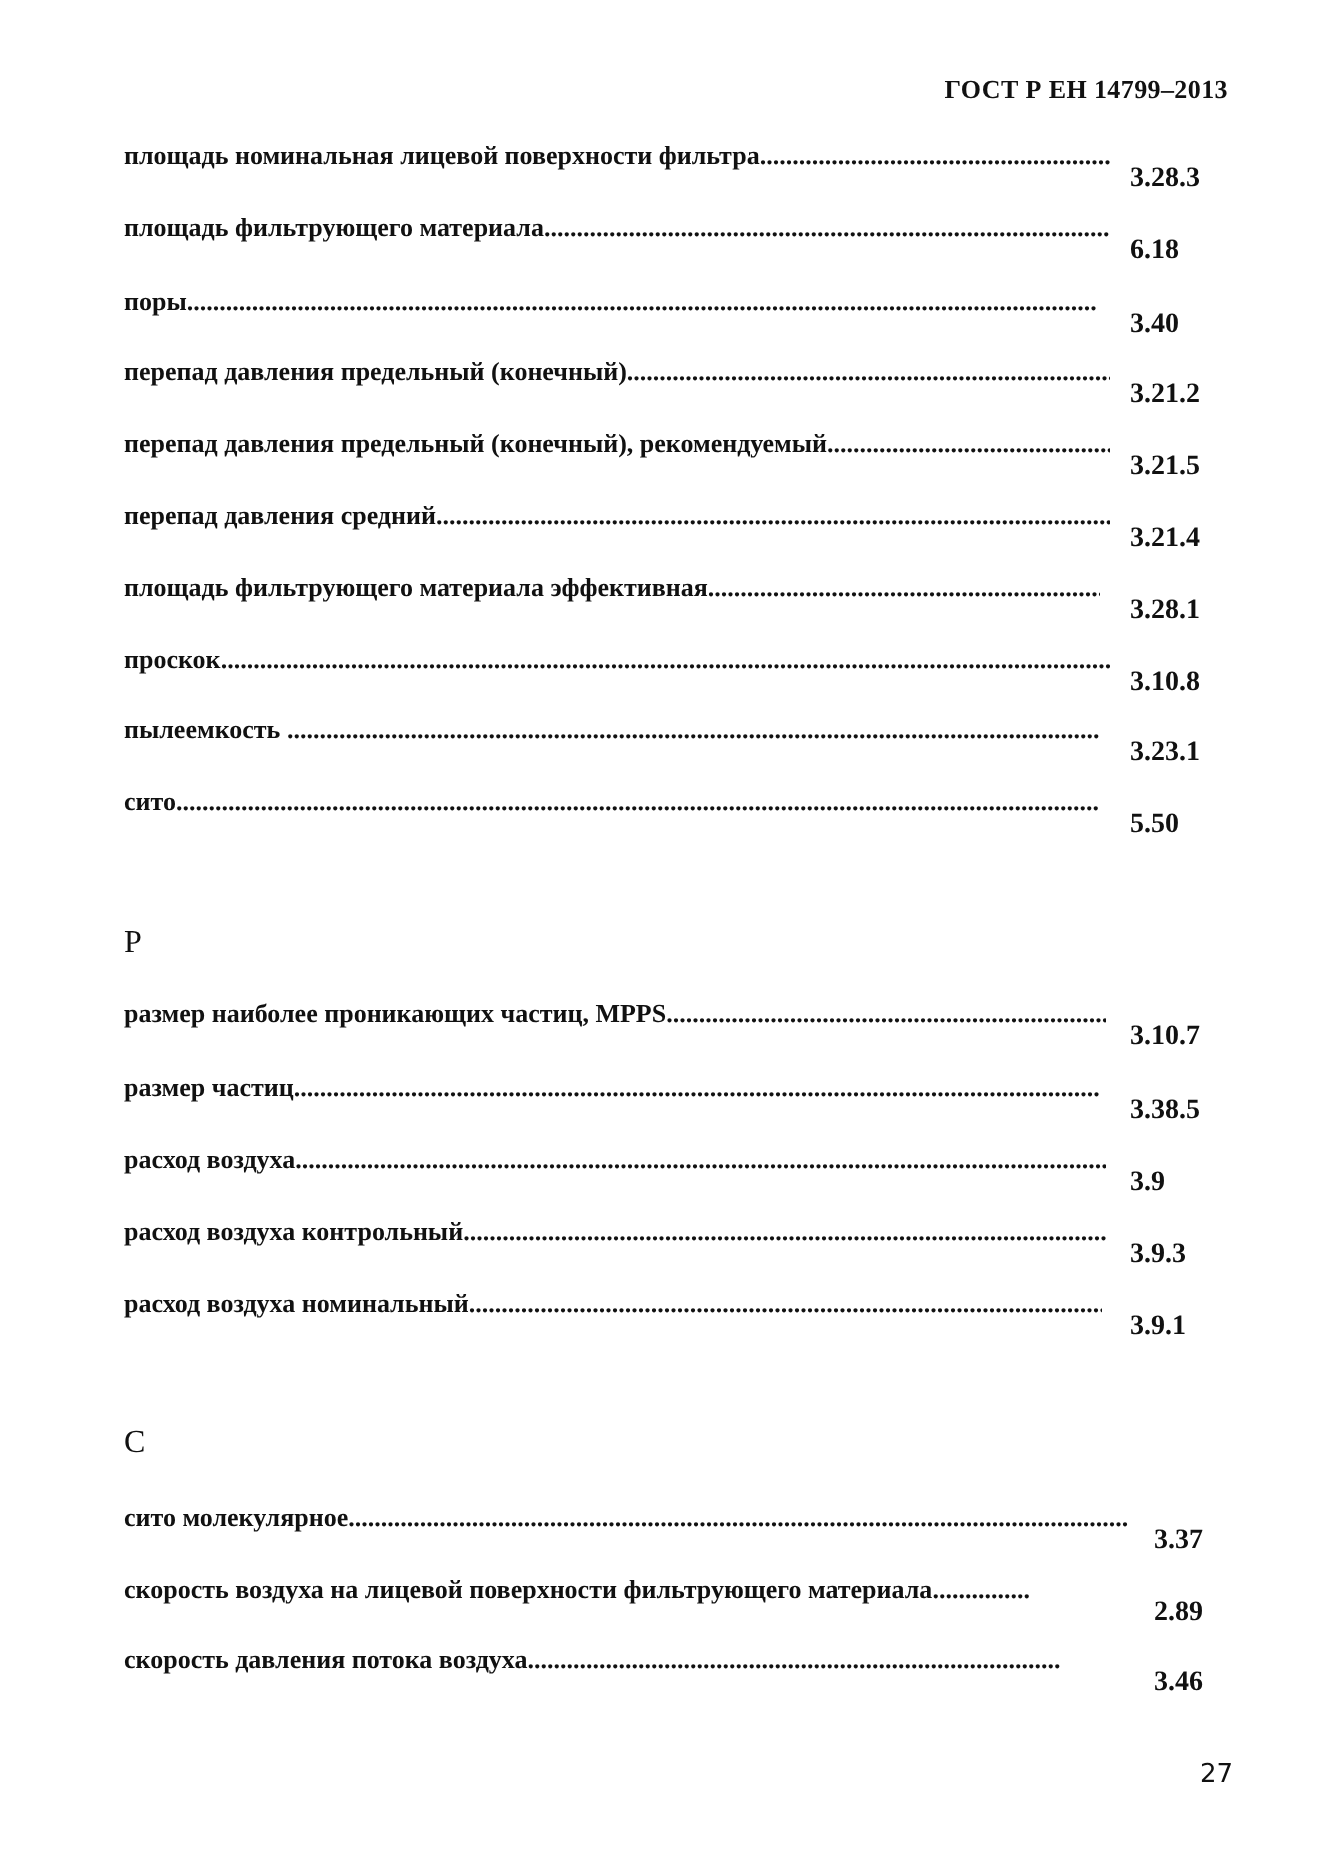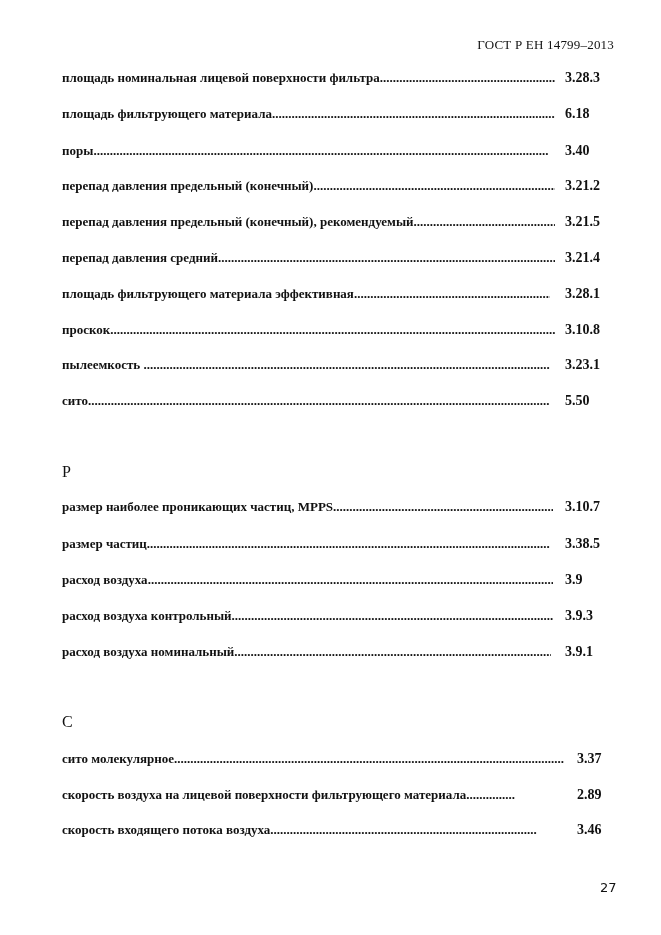--- a/index.html
+++ b/index.html
@@ -1,21 +1,21 @@
 <!DOCTYPE html>
 <html><head>
 <meta charset="utf-8">
 <style>
   html, body { margin: 0; padding: 0; background: #ffffff; }
   body { width: 661px; height: 935px; position: relative; overflow: hidden;
          font-family: "Liberation Serif", "DejaVu Serif", serif; color: #111; }
-  .header { position: absolute; top: 37px; right: 47px; font-size: 13px; font-weight: normal; letter-spacing: 0.2px; }
+  .header { position: absolute; top: 37px; right: 47px; font-size: 13px; font-weight: bold; letter-spacing: 0.2px; }
   .entry { position: absolute; left: 62px; font-size: 13px; font-weight: bold; white-space: nowrap; height: 18px; line-height: 18px; }
   .entry .term { display: inline-block; overflow: hidden; vertical-align: top; }
-  .entry .num { position: absolute; top: 0; font-size: 14px; }
+  .entry .num { position: absolute; top: 12px; font-size: 14px; }
   .letter { position: absolute; left: 62px; font-size: 16px; font-weight: normal; }
   .page-num { position: absolute; top: 880px; left: 600px; font-size: 13px; font-family: "DejaVu Sans", sans-serif; }
 </style>
 </head>
 <body>
 
 <div class="header">ГОСТ Р ЕН 14799–2013</div>
 
 <div class="entry" style="top:69px;">
   <span class="term" style="width:493px"><span>площадь номинальная лицевой поверхности фильтра</span>...................................................................</span>
@@ -83,17 +83,17 @@
 <div class="letter" style="top:713px;">С</div>
 <div class="entry" style="top:750px;">
   <span class="term" style="width:502px"><span>сито молекулярное</span>..........................................................................................................................</span>
   <span class="num" style="left:515px">3.37</span>
 </div>
 <div class="entry" style="top:786px;">
   <span class="term" style="width:502px"><span>скорость воздуха на лицевой поверхности фильтрующего материала</span>...............</span>
   <span class="num" style="left:515px">2.89</span>
 </div>
 <div class="entry" style="top:821px;">
-  <span class="term" style="width:502px"><span>скорость входящего потока воздуха</span>..................................................................................</span>
+  <span class="term" style="width:502px"><span>скорость давления потока воздуха</span>..................................................................................</span>
   <span class="num" style="left:515px">3.46</span>
 </div>
 
 <div class="page-num">27</div>
 
 </body></html>

